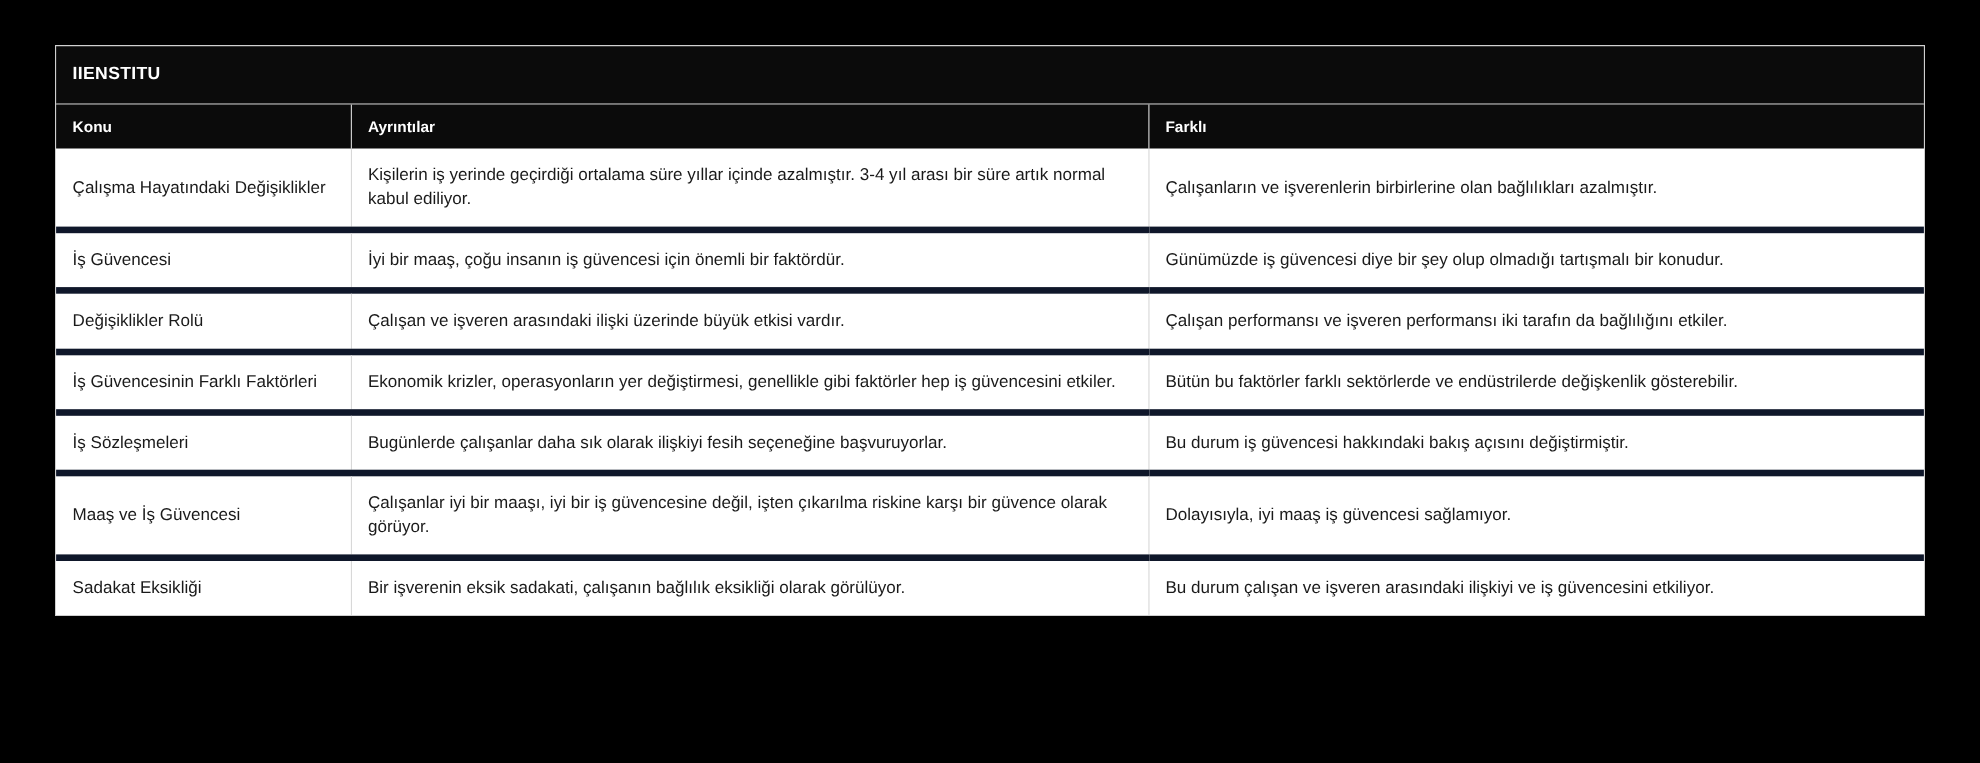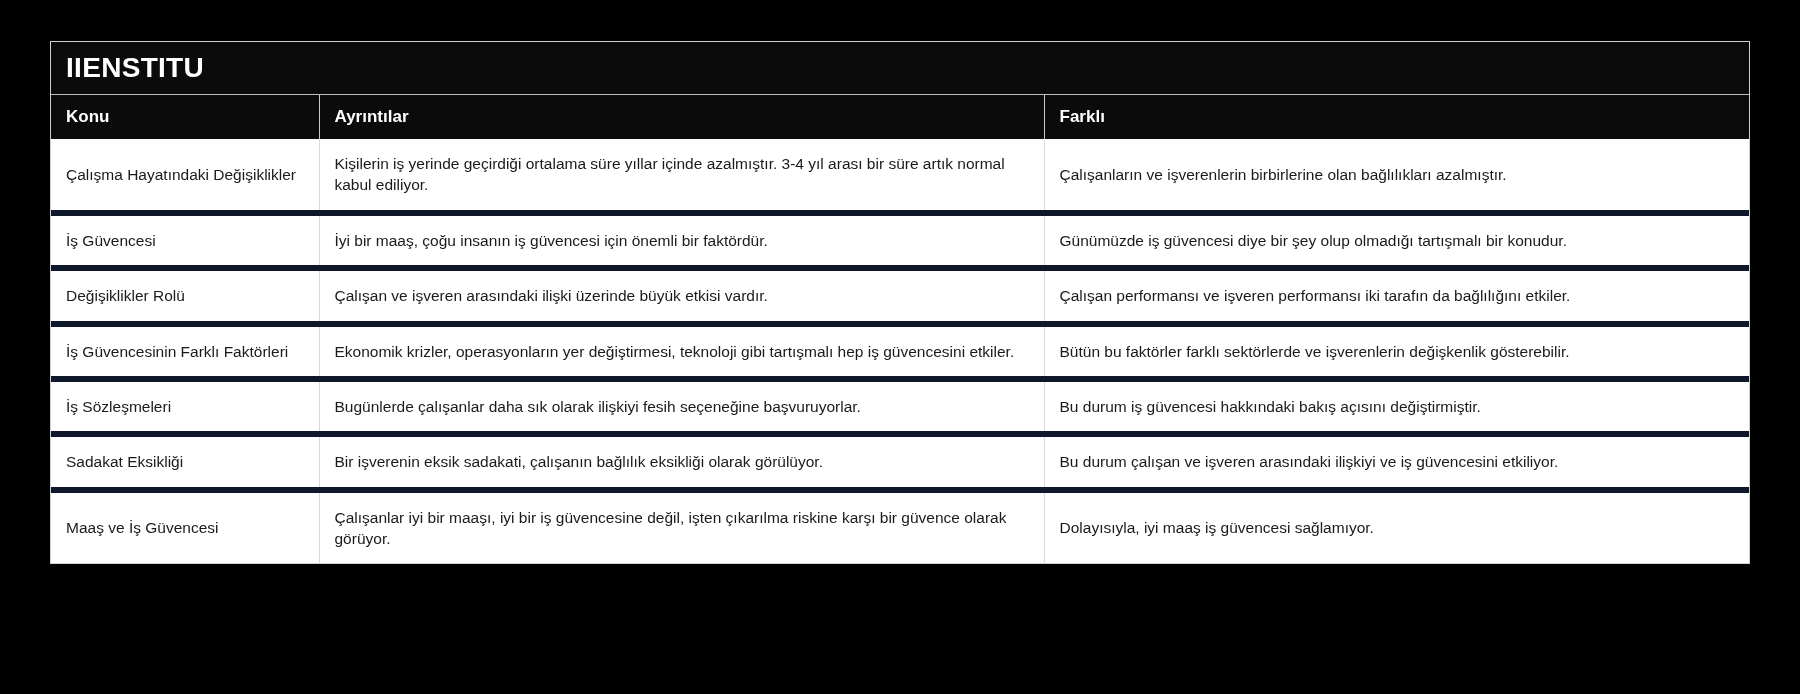--- a/index.html
+++ b/index.html
@@ -35,39 +35,39 @@
     background: #0b0b0b;
     border-bottom: 1px solid #bdbdbd;
     height: 53px;
     display: flex;
     align-items: center;
     padding: 0 0 0 15px;
     box-sizing: border-box;
   }
   .brand-title {
     color: #ffffff;
-    font-size: 28px;
+    font-size: 16px;
     font-weight: bold;
     letter-spacing: 0.3px;
     line-height: 1;
   }
 
   table.data-table {
     width: 100%;
     border-collapse: collapse;
     table-layout: fixed;
     background: #ffffff;
   }
 
   table.data-table thead tr {
     background: #0b0b0b;
   }
   table.data-table thead th {
     color: #ffffff;
-    font-size: 17px;
+    font-size: 14px;
     font-weight: bold;
     text-align: left;
     padding: 12px 14px 12px 15px;
     border-right: 1px solid #c9c9c9;
     vertical-align: middle;
     box-sizing: border-box;
     height: 38px;
   }
   table.data-table thead th:last-child { border-right: none; }
 
@@ -124,35 +124,35 @@
           <td>İyi bir maaş, çoğu insanın iş güvencesi için önemli bir faktördür.</td>
           <td>Günümüzde iş güvencesi diye bir şey olup olmadığı tartışmalı bir konudur.</td>
         </tr>
         <tr>
           <td>Değişiklikler Rolü</td>
           <td>Çalışan ve işveren arasındaki ilişki üzerinde büyük etkisi vardır.</td>
           <td>Çalışan performansı ve işveren performansı iki tarafın da bağlılığını etkiler.</td>
         </tr>
         <tr>
           <td>İş Güvencesinin Farklı Faktörleri</td>
-          <td>Ekonomik krizler, operasyonların yer değiştirmesi, teknoloji gibi tartışmalı hep iş güvencesini etkiler.</td>
-          <td>Bütün bu faktörler farklı sektörlerde ve işverenlerin değişkenlik gösterebilir.</td>
+          <td>Ekonomik krizler, operasyonların yer değiştirmesi, genellikle gibi faktörler hep iş güvencesini etkiler.</td>
+          <td>Bütün bu faktörler farklı sektörlerde ve endüstrilerde değişkenlik gösterebilir.</td>
         </tr>
         <tr>
           <td>İş Sözleşmeleri</td>
           <td>Bugünlerde çalışanlar daha sık olarak ilişkiyi fesih seçeneğine başvuruyorlar.</td>
           <td>Bu durum iş güvencesi hakkındaki bakış açısını değiştirmiştir.</td>
         </tr>
         <tr>
+          <td>Maaş ve İş Güvencesi</td>
+          <td>Çalışanlar iyi bir maaşı, iyi bir iş güvencesine değil, işten çıkarılma riskine karşı bir güvence olarak görüyor.</td>
+          <td>Dolayısıyla, iyi maaş iş güvencesi sağlamıyor.</td>
+        </tr>
+        <tr>
           <td>Sadakat Eksikliği</td>
           <td>Bir işverenin eksik sadakati, çalışanın bağlılık eksikliği olarak görülüyor.</td>
           <td>Bu durum çalışan ve işveren arasındaki ilişkiyi ve iş güvencesini etkiliyor.</td>
-        </tr>
-        <tr>
-          <td>Maaş ve İş Güvencesi</td>
-          <td>Çalışanlar iyi bir maaşı, iyi bir iş güvencesine değil, işten çıkarılma riskine karşı bir güvence olarak görüyor.</td>
-          <td>Dolayısıyla, iyi maaş iş güvencesi sağlamıyor.</td>
         </tr>
       </tbody>
     </table>
 
   </div>
 </div>
 
 </body></html>

